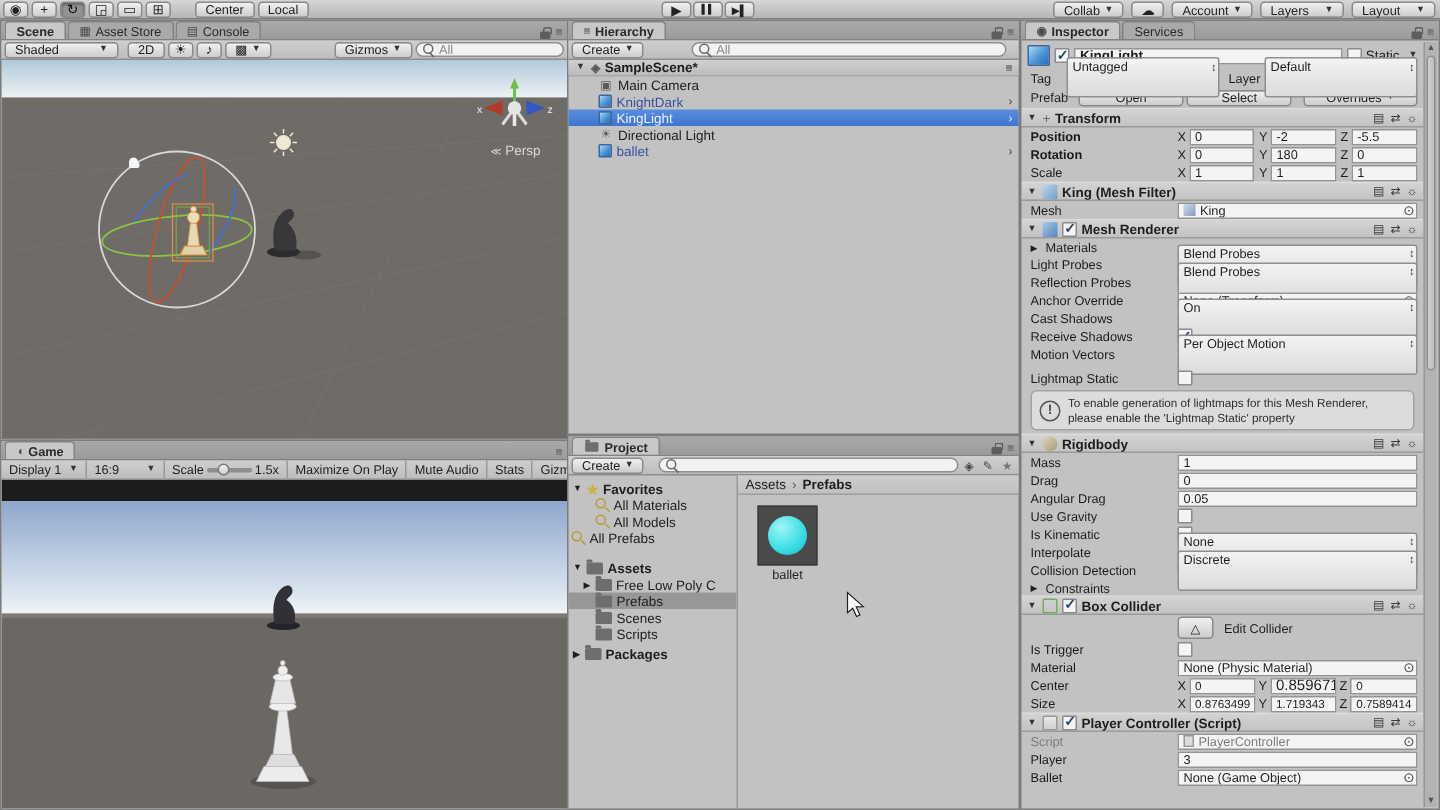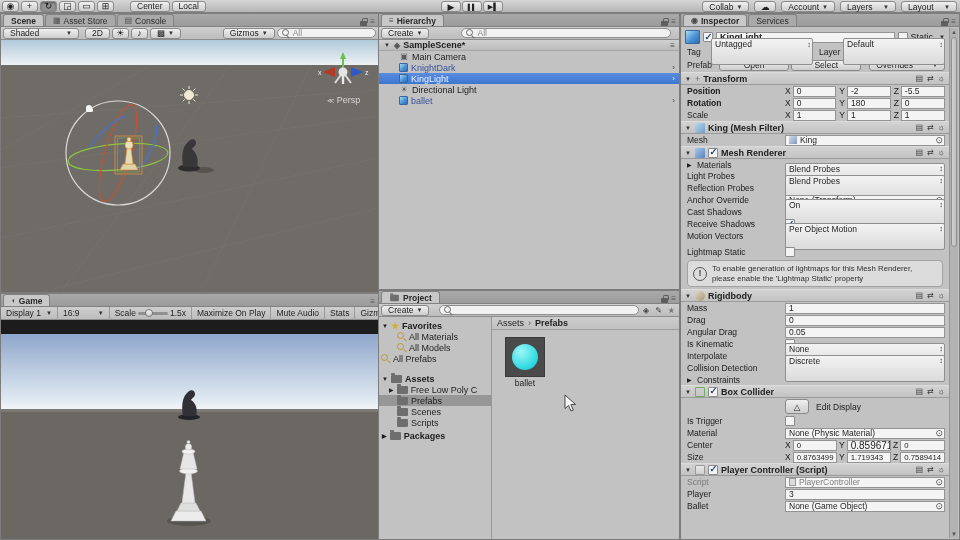--- a/index.html
+++ b/index.html
@@ -515,21 +515,21 @@
         </div>
     </div>
     <div class="irow" style="height:14px">
       <span style="width:30px">Prefab</span>
       <div class="btn" style="flex:1">
           <span>Open</span>
         </div>
       <div class="btn" style="flex:1">
           <span>Select</span>
         </div>
-      <div class="btn" style="flex:1.1;margin-left:6px;justify-content:space-between">
+      <div class="btn" style="flex:1.1;margin-left:6px;justify-content:center">
           <span>Overrides</span>
           <span class="caret">▼</span>
         </div>
     </div>
 
     <div class="chead">
       <span class="dis">▼</span>
       <span style="color:#6a6a6a;font-weight:normal">+</span>
       <span>Transform</span>
       <span class="hicons">
@@ -682,20 +682,24 @@
     </div>
     <div class="irow">
       <span class="lbl">Drag</span>
       <div class="field">0</div>
     </div>
     <div class="irow">
       <span class="lbl">Angular Drag</span>
       <div class="field">0.05</div>
     </div>
     <div class="irow">
+      <span class="lbl">Use Gravity</span>
+      <div class="cb"></div>
+    </div>
+    <div class="irow">
       <span class="lbl">Is Kinematic</span>
       <div class="cb"></div>
     </div>
     <div class="irow">
       <span class="lbl">Interpolate</span>
       <div class="enum">
           <span>None</span>
         </div>
     </div>
     <div class="irow">
@@ -718,21 +722,21 @@
           <span>▤</span>
           <span>⇄</span>
           <span>☼</span>
         </span>
     </div>
     <div class="irow" style="height:17px">
       <span class="lbl"></span>
       <div class="btn" style="width:24px;height:15px">
           <span>△</span>
         </div>
-      <span style="margin-left:5px">Edit Display</span>
+      <span style="margin-left:5px">Edit Collider</span>
     </div>
     <div class="irow">
       <span class="lbl">Is Trigger</span>
       <div class="cb"></div>
     </div>
     <div class="irow">
       <span class="lbl">Material</span>
       <div class="field obj">
           <span>None (Physic Material)</span>
         </div>

